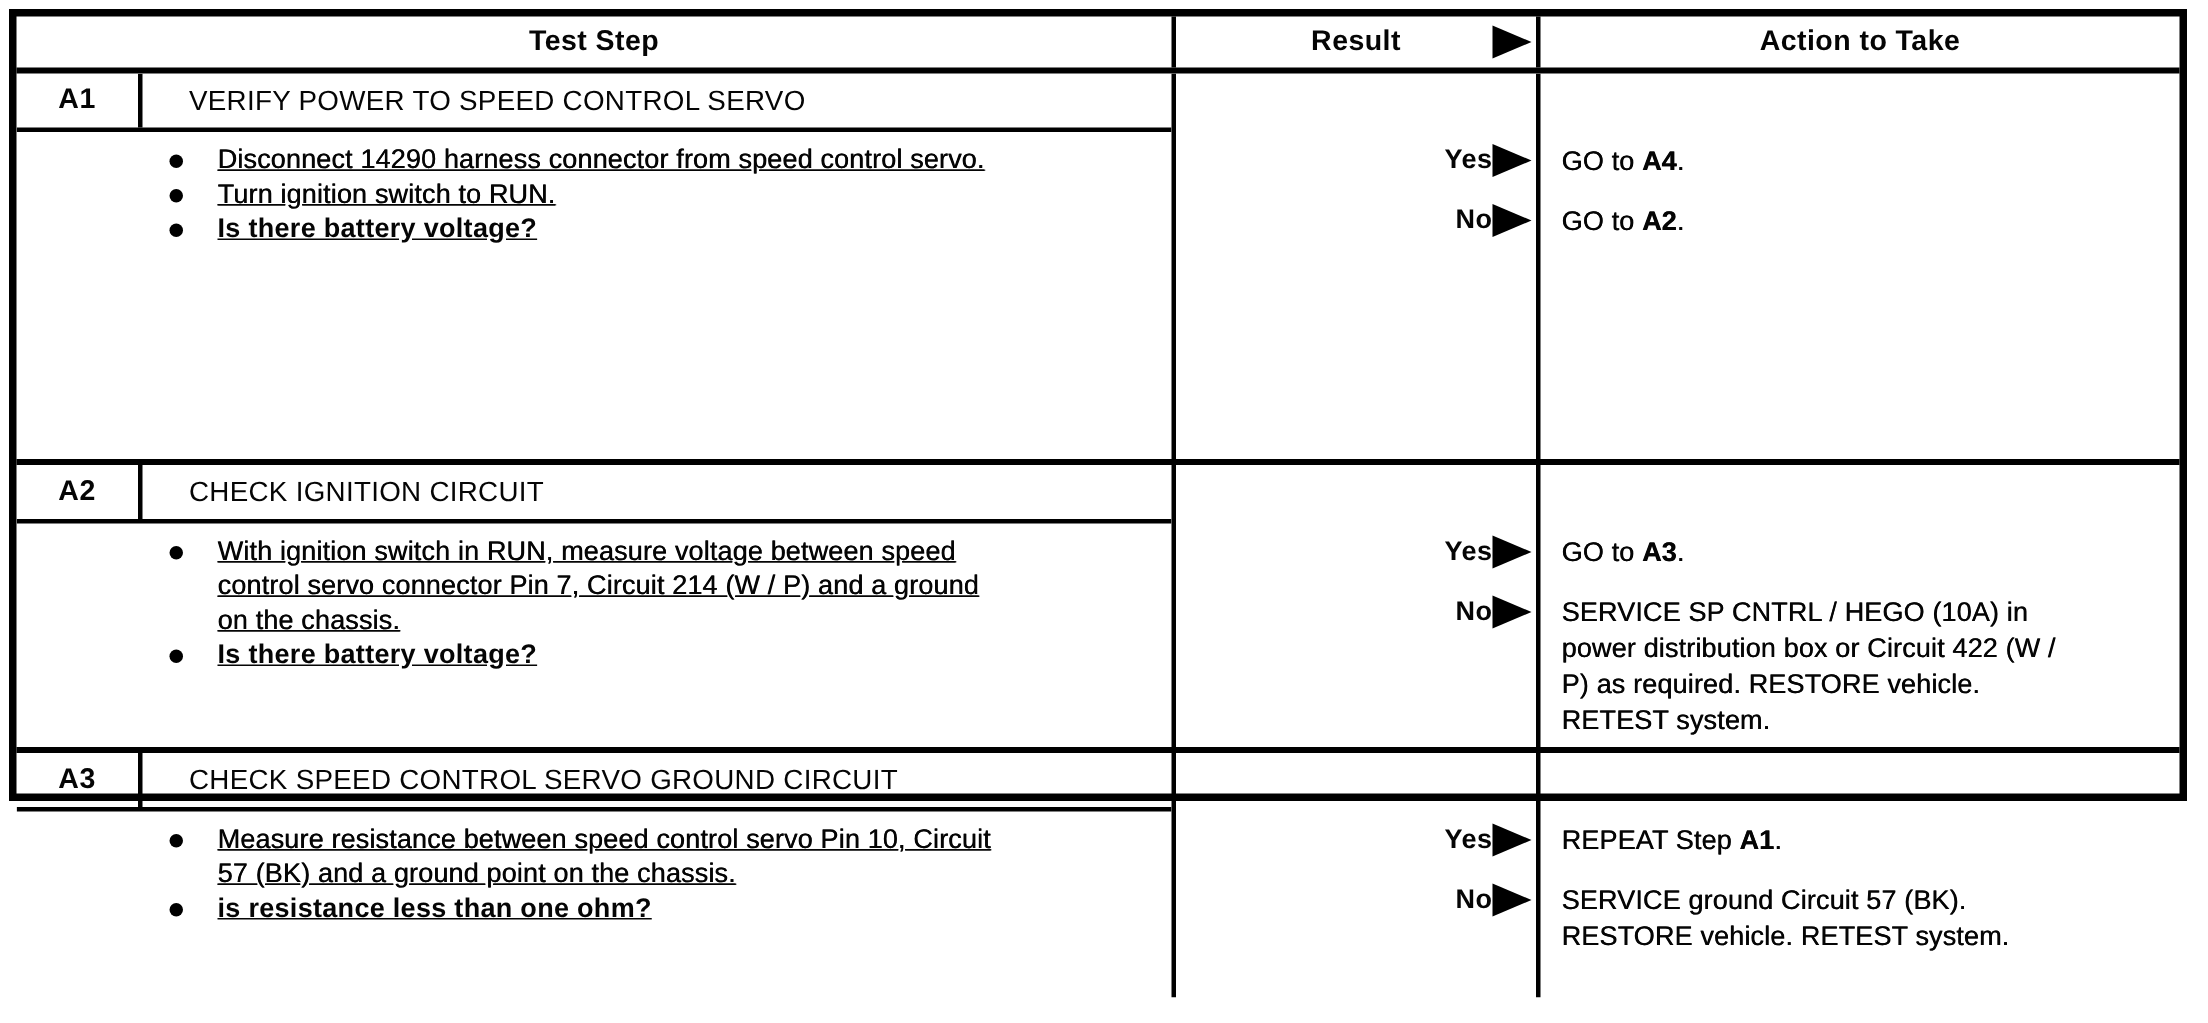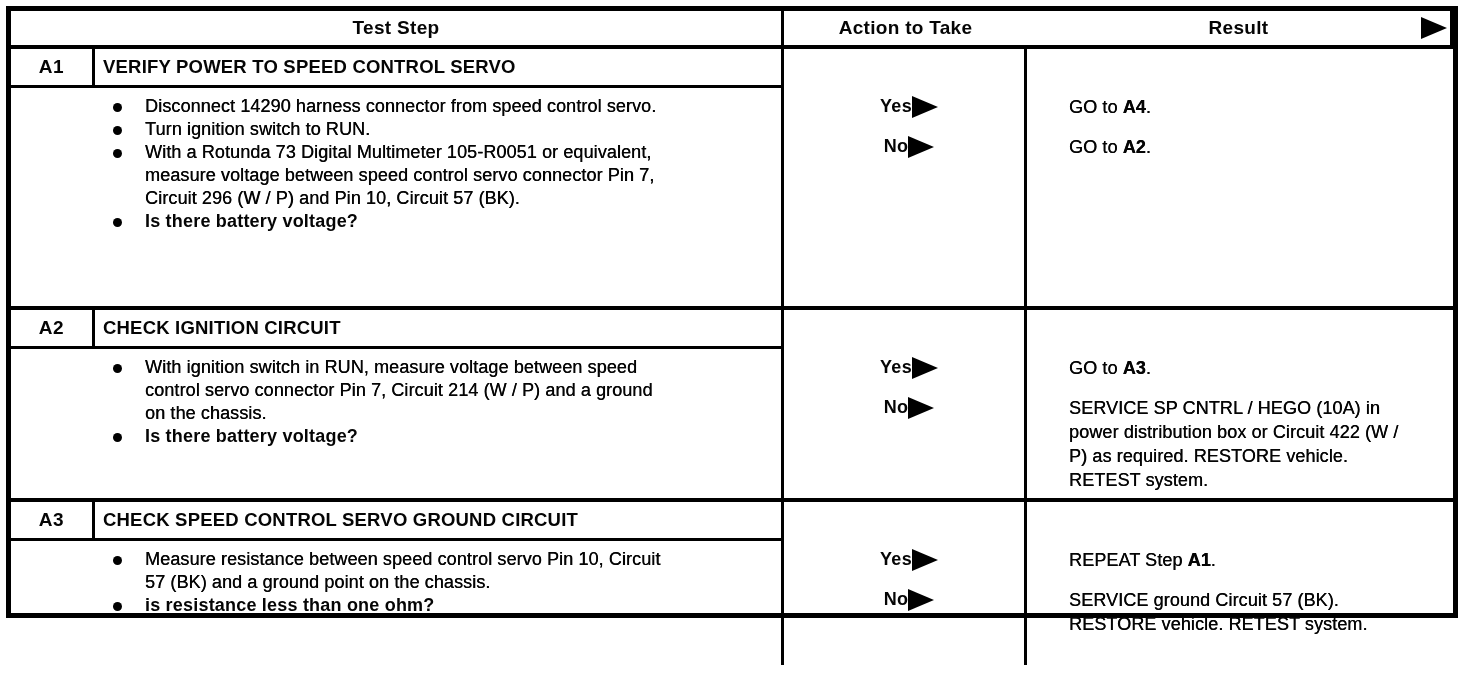--- a/index.html
+++ b/index.html
@@ -3,21 +3,21 @@
 <meta charset="utf-8">
 <style>
   html,body{margin:0;padding:0;background:#fff;}
   body{
     width:1472px;height:682px;position:relative;overflow:hidden;
     font-family:"Liberation Sans","DejaVu Sans",sans-serif;
     color:#050505;
     -webkit-font-smoothing:antialiased;
   }
   .tbl{
-    position:absolute;left:6px;top:6px;width:1452px;height:612px;
+    position:absolute;left:6px;top:6px;width:1452px;height:528px;
     border:5px solid #000;box-sizing:border-box;background:#fff;
   }
   
   .hrow{
     display:grid;grid-template-columns:773px 243px 426px;
     height:38px;border-bottom:4px solid #000;box-sizing:border-box;
   }
   .hcell{
     display:flex;align-items:center;justify-content:center;
     font-weight:bold;font-size:19px;letter-spacing:.3px;
@@ -36,92 +36,89 @@
   
   .step-head{
     display:flex;height:39px;border-bottom:3px solid #000;box-sizing:border-box;
   }
   .step-id{
     width:84px;border-right:3px solid #000;box-sizing:border-box;
     display:flex;align-items:center;justify-content:center;
     font-weight:bold;font-size:19px;letter-spacing:.5px;
   }
   .step-title{
-    flex:1;display:flex;align-items:center;padding-left:8px;
-    font-weight:bold;font-size:18.5px;letter-spacing:.2px;white-space:nowrap;overflow:hidden;
+    flex:1;display:flex;align-items:center;padding-left:31px;
+    font-weight:normal;font-size:18.5px;letter-spacing:.2px;white-space:nowrap;overflow:hidden;
   }
   .bullets{padding:7px 10px 0 102px;overflow:hidden;}
   .bullet{display:flex;align-items:flex-start;}
   .bullet .dot{
     width:9px;height:9px;border-radius:50%;background:#000;
     flex:0 0 9px;margin:8px 0 0 0;
   }
   .bullet .btxt{
     margin-left:23px;max-width:520px;
     font-size:18px;line-height:23px;letter-spacing:.1px;
     text-shadow:.3px 0 0 currentColor;
+    text-decoration:underline;
   }
   .bullet.bold .btxt{font-weight:bold;text-shadow:none;letter-spacing:.2px;}
   
   .result-cell{padding:46px 3px 0 13px;}
   .rentry{
-    min-height:40px;display:flex;justify-content:center;align-items:flex-start;
+    min-height:40px;display:flex;justify-content:flex-end;align-items:flex-start;
   }
   .rlabel{font-weight:bold;font-size:18px;line-height:23px;letter-spacing:.3px;}
   .arrow{
     width:0;height:0;display:inline-block;
     border-top:11px solid transparent;border-bottom:11px solid transparent;
     border-left:26px solid #000;
   }
   .rentry .arrow{margin-top:1px;}
   
-  .action-cell{padding:46px 8px 0 14px;margin-left:28px;}
+  .action-cell{padding:46px 8px 0 14px;}
   .aentry{
     min-height:40px;max-width:345px;
     font-size:18px;line-height:24px;letter-spacing:.1px;
     text-shadow:.3px 0 0 currentColor;
   }
   .aentry .b{font-weight:bold;}
 </style>
 </head>
 <body>
 
 <div class="tbl">
   <div class="hrow">
     <div class="hcell cb">
       <span>Test Step</span>
     </div>
-    <div class="hcell">
-      <span>Action to Take</span>
-    </div>
     <div class="hcell cb">
       <span class="result-head-label">Result</span>
       <span class="arrow"></span>
+    </div>
+    <div class="hcell">
+      <span>Action to Take</span>
     </div>
   </div>
   <div>
   <div class="row" style="height: 261px;">
     <div class="cell cb">
       <div class="step-head">
         <div class="step-id">A1</div>
         <div class="step-title">VERIFY POWER TO SPEED CONTROL SERVO</div>
       </div>
       <div class="bullets">
             <div class="bullet">
               <span class="dot"></span>
               <span class="btxt">Disconnect 14290 harness connector from speed control servo.</span>
             </div>
             <div class="bullet">
               <span class="dot"></span>
               <span class="btxt">Turn ignition switch to RUN.</span>
             </div>
-            <div class="bullet">
-              <span class="dot"></span>
-              <span class="btxt">With a Rotunda 73 Digital Multimeter 105-R0051 or equivalent, measure voltage between speed control servo connector Pin 7, Circuit 296 (W / P) and Pin 10, Circuit 57 (BK).</span>
-            </div>
             <div class="bullet bold">
               <span class="dot"></span>
               <span class="btxt">Is there battery voltage?</span>
             </div>
           </div>
     </div>
     <div class="cell cb result-cell">
           <div class="rentry">
             <span class="rlabel">Yes</span>
             <span class="arrow"></span>

